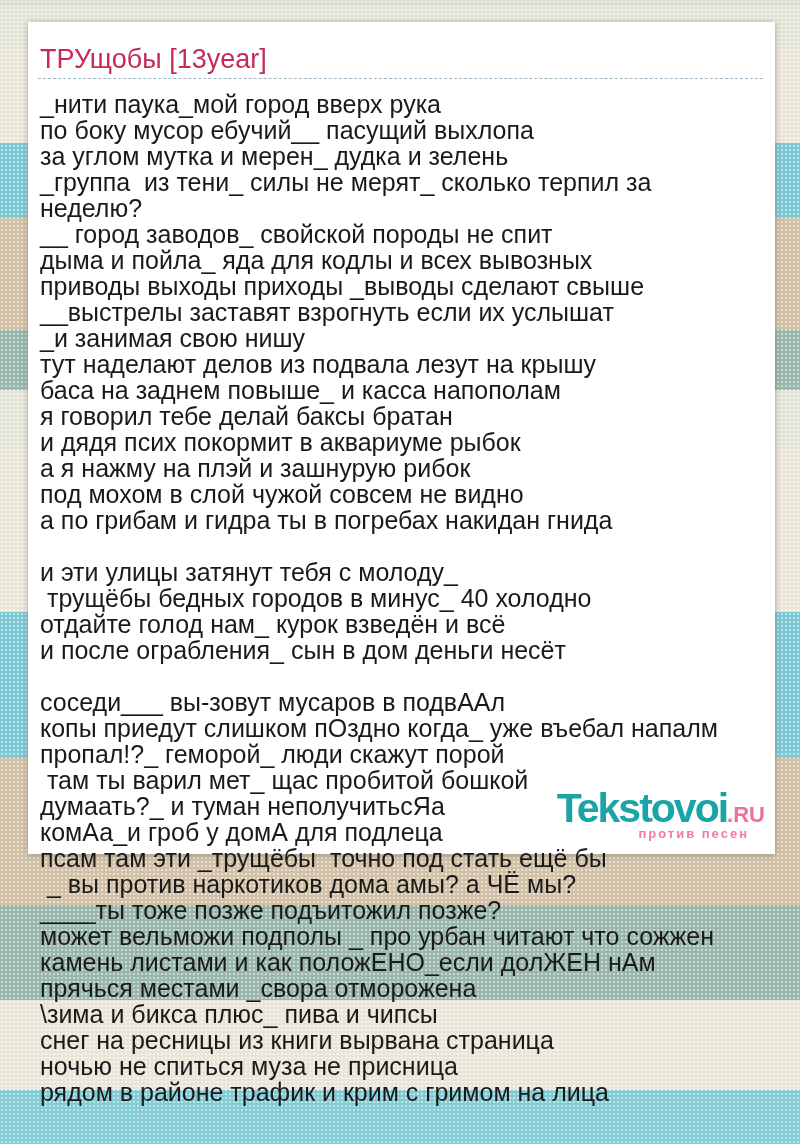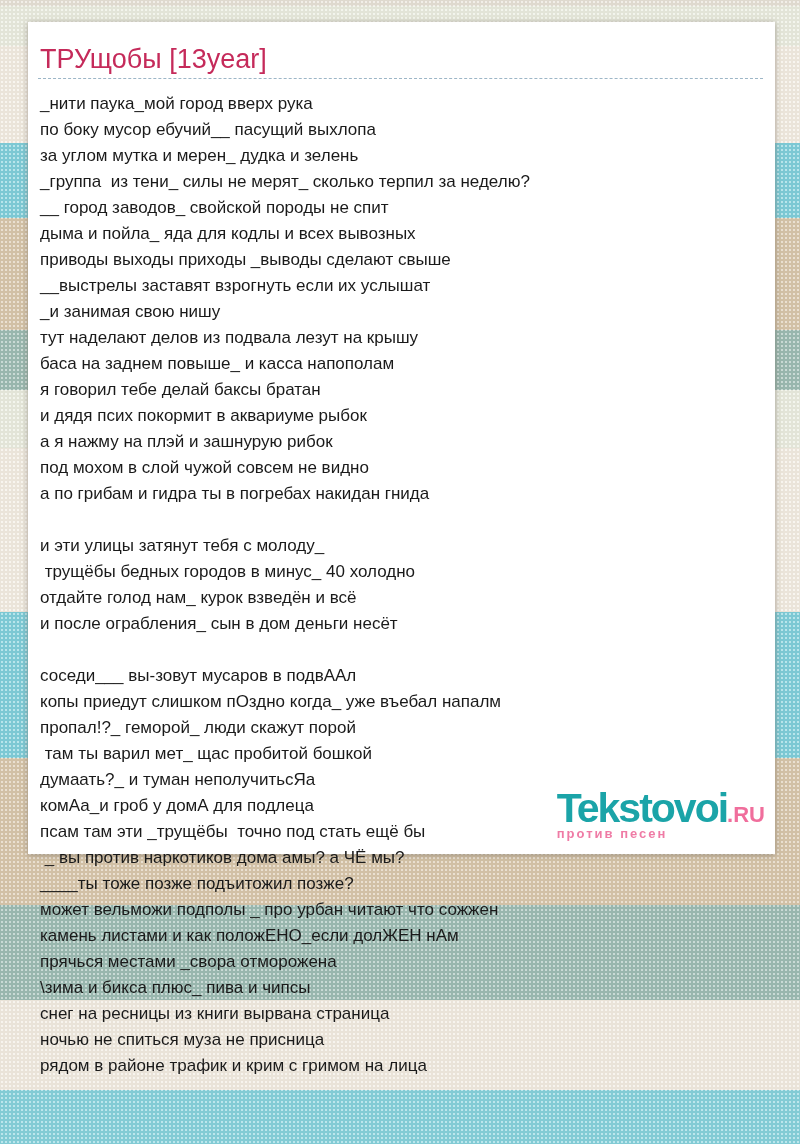--- a/index.html
+++ b/index.html
@@ -72,30 +72,30 @@
     margin: 0 4px 5px 10px;
   }
 
   .header-sep {
     border-bottom: 1px dashed #9db6c7;
     margin: 4px -4px 0 -2px;
   }
 
   .lyrics {
     margin-top: 12px;
-    font-size: 17px;
+    font-size: 25px;
     line-height: 26px;
     color: #1a1a1a;
     white-space: pre-wrap;
   }
 
   .logo {
     position: absolute;
     right: 10px; bottom: 14px;
-    text-align: left;
+    text-align: right;
     line-height: 1;
     cursor: pointer;
   }
   .logo-wordmark {
     font-size: 41px;
     font-weight: bold;
     color: #1ba4a8;
     letter-spacing: -2px;
   }
   .logo-tld {

